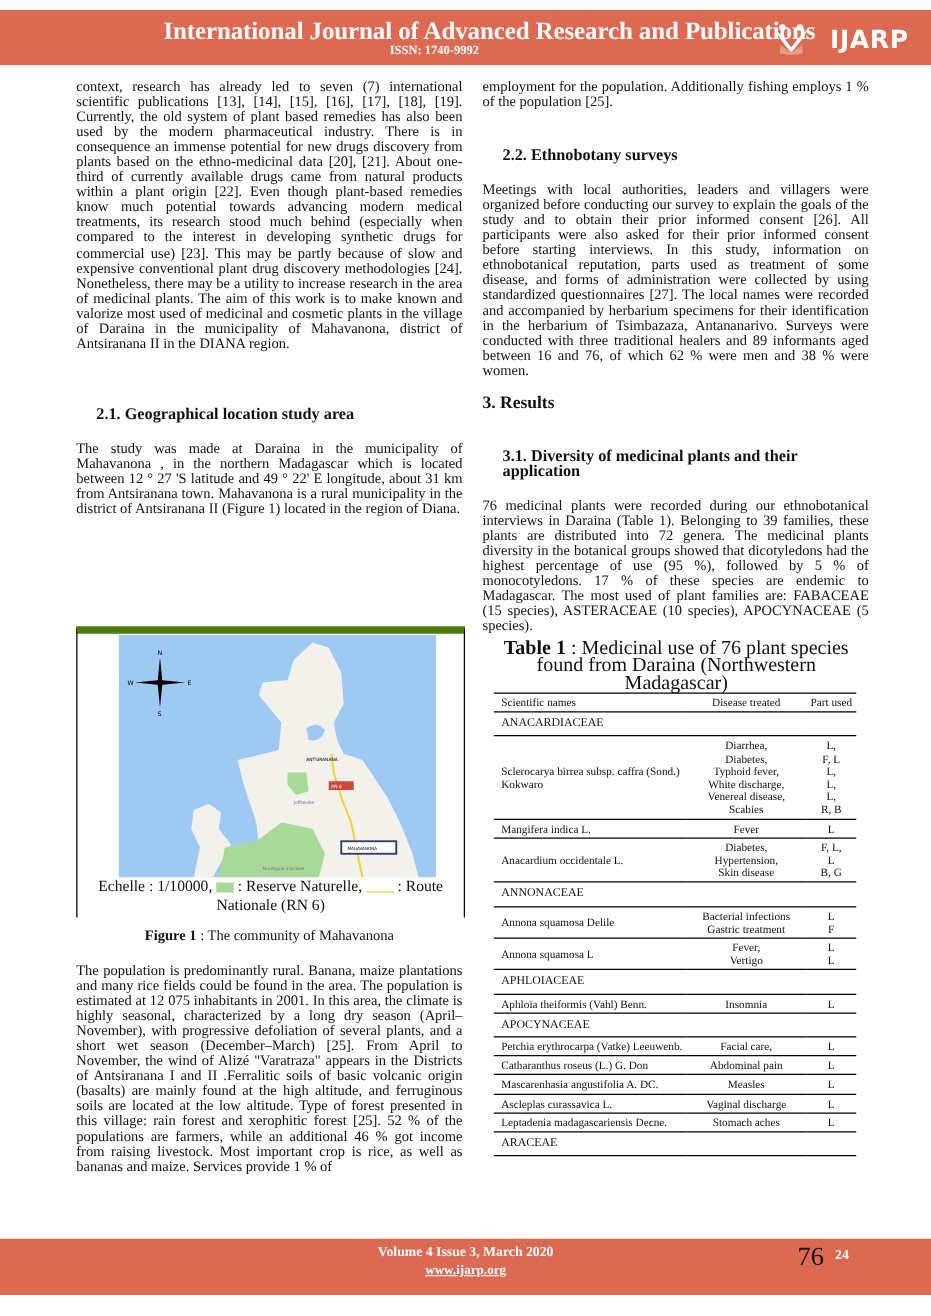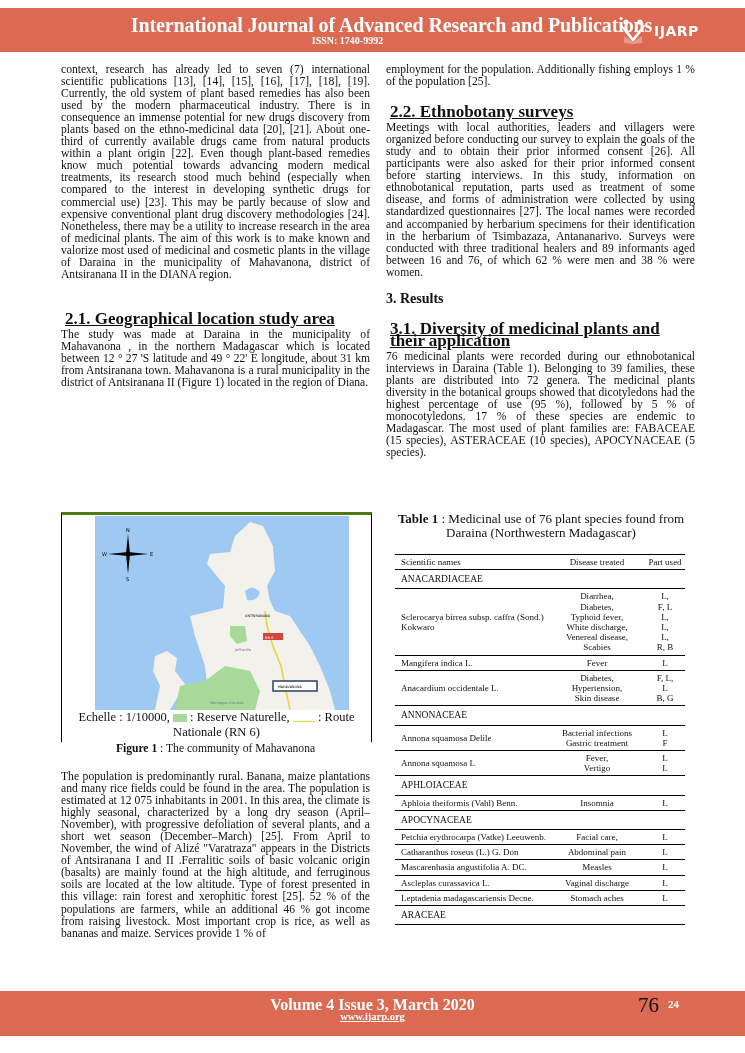--- a/index.html
+++ b/index.html
@@ -8,46 +8,46 @@
   .bar { position: absolute; left: 0; width: 745px; background: #dc6a52; }
   #header-bar { top: 8px; height: 44px; }
   #footer-bar { top: 991px; height: 45px; }
   .hdr-title { position: absolute; left: 0; width: 695px; top: 6px; text-align: center;
                color: #fff; font-weight: bold; font-size: 20px; letter-spacing: -0.1px; padding-left: 44px; }
   .hdr-issn { position: absolute; left: 0; width: 695px; top: 27px; text-align: center;
               color: #fff; font-weight: bold; font-size: 10px; }
   .logo { position: absolute; left: 618px; top: 10px; height: 26px; display: flex; align-items: center; }
   .logo svg { display: block; }
   .logo-text { color: #fff; font-family: "DejaVu Sans", sans-serif; font-weight: bold;
-               font-size: 14px; margin-left: 6px; letter-spacing: 0.5px; }
+               font-size: 20px; margin-left: 16px; letter-spacing: 0.5px; }
   .ftr-vol { position: absolute; left: 0; width: 745px; top: 5px; text-align: center;
-             color: #fff; font-weight: bold; font-size: 16px; }
+             color: #fff; font-weight: bold; font-size: 11px; }
   .ftr-url { position: absolute; left: 0; width: 745px; top: 20px; text-align: center;
              color: #fff; font-weight: bold; font-size: 10.5px; text-decoration: underline; }
   .ftr-page { position: absolute; left: 638px; top: 2px; color: #111; font-size: 21px; }
   .ftr-page2 { position: absolute; left: 668px; top: 7px; color: #fff; font-weight: bold; font-size: 11px; }
 
   .col { position: absolute; width: 309px; font-size: 11.6px; line-height: 12.05px; }
   #col-left { left: 61px; top: 64px; }
   #col-right { left: 386px; top: 64px; }
   .col p { margin: 0; text-align: justify; }
   .h2 { font-weight: bold; font-size: 14px; margin: 0; }
-  .h3 { font-weight: bold; font-size: 17px; margin: 4px; text-decoration: underline; }
-
-  #figure-box { position: absolute; left: 61px; top: 512px; width: 309px; height: 227px;
-                border-left: 1px solid #000; border-right: 1px solid #000; border-top: 3px solid #4d7c0f; }
+  .h3 { font-weight: bold; font-size: 13px; margin: 16px; }
+
+  #figure-box { position: absolute; left: 61px; top: 501px; width: 309px; height: 227px;
+                border-left: 1px solid #000; border-right: 1px solid #000; border-top: 6px solid #4d7c0f; }
   #map { position: absolute; left: 33px; top: 1px; width: 254px; height: 194px; overflow: hidden; }
   .fig-legend { position: absolute; left: 0; width: 309px; top: 195px; text-align: center;
                 font-size: 12.5px; line-height: 15px; }
   .swatch-green { display: inline-block; width: 14px; height: 8px; background: #a9d99a; vertical-align: middle; }
   .swatch-road { display: inline-block; width: 22px; height: 7px; border-bottom: 1px solid #f0d13c; vertical-align: middle; }
   #fig-caption { position: absolute; left: 61px; width: 309px; top: 742px; text-align: center; font-size: 11.6px; }
 
   #table-caption { position: absolute; left: 395px; width: 292px; top: 512px; text-align: center;
-                   font-size: 13px; line-height: 14px; }
+                   font-size: 16px; line-height: 14px; }
   #med-table { position: absolute; left: 395px; top: 554px; width: 290px; border-collapse: collapse;
                font-size: 9px; line-height: 10.2px; }
   #med-table td { padding: 2px 3px; vertical-align: middle; }
   #med-table tr { border-bottom: 1px solid #000; }
   #med-table tr.top { border-top: 1px solid #000; }
   #med-table td.c2, #med-table td.c3 { text-align: center; }
   #med-table td.fam { font-size: 9.5px; padding: 4px 6px; }
   #med-table td.name { padding-left: 6px; }
 </style>
 </head>

